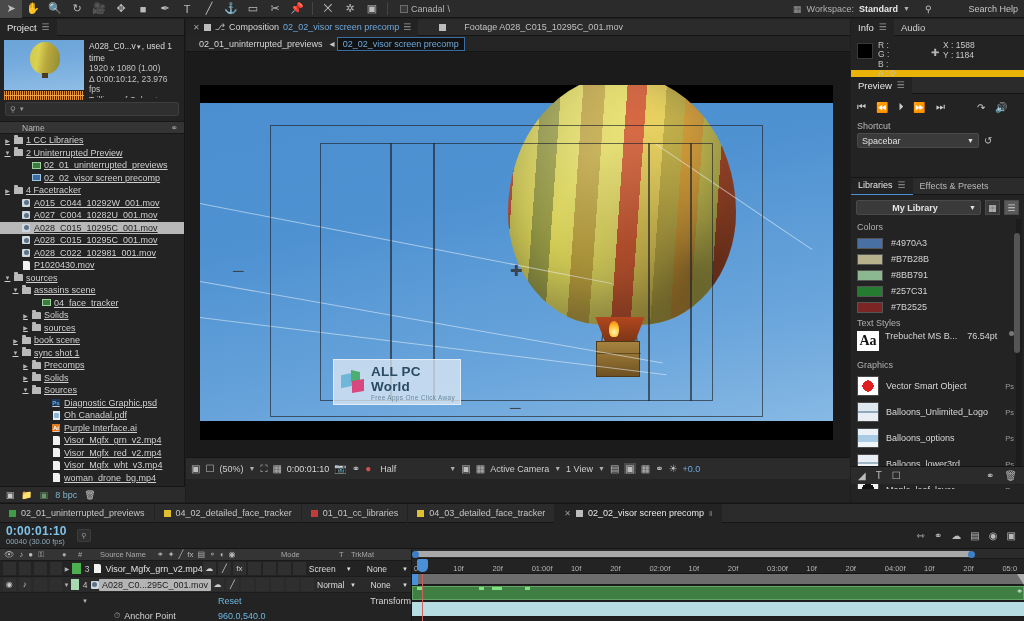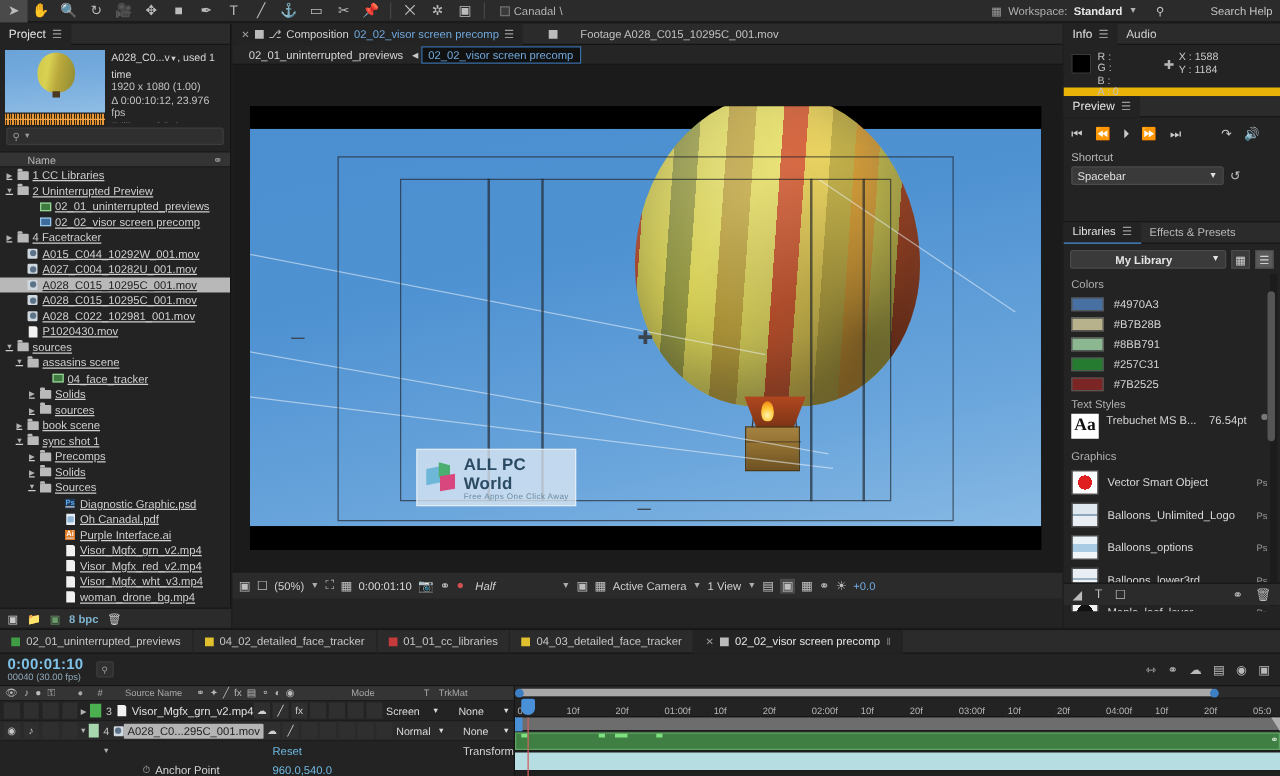--- a/index.html
+++ b/index.html
@@ -97,21 +97,21 @@
   .file-ic { width:7px; height:9px; background:#f1f1f1; border-radius:0 2px 0 0;}
   .psd-ic { width:8px; height:8px; background:#1d3a5c; color:#5fa8e8; font-size:6px; text-align:center; line-height:8px; font-weight:bold;}
   .pdf-ic { width:7px; height:9px; background:#e8eef3; position:relative;}
   .pdf-ic:after{content:"";position:absolute;left:1px;top:2px;width:5px;height:5px;background:#8fb6d6;border-radius:1px;}
   .ai-ic { width:8px; height:8px; background:#e07b23; color:#fff; font-size:6px; text-align:center; line-height:8px; font-weight:bold;}
   .ind0{padding-left:3px}.ind1{padding-left:11px}.ind2{padding-left:21px}.ind3{padding-left:31px}.ind4{padding-left:41px}
   .proj-foot {
     position:absolute; left:0; bottom:0; width:185px; height:16px; background:#2b2b2b;
     border-top:1px solid #151515; display:flex; align-items:center; gap:7px; padding-left:6px;
   }
-  .bpc { color:#7fb4cf; font-size:9px;font-weight:bold; }
+  .bpc { color:#7fb4cf; font-size:9px; }
 
   
   .comp {
     position:absolute; left:186px; top:19px; width:664px; height:483px; background:#232323;
   }
   .comp-tabbar { height:17px; background:#2b2b2b; display:flex; align-items:center; border-bottom:1px solid #151515;}
   .ctab {
     height:17px; display:flex; align-items:center; gap:4px; padding:0 7px; font-size:9px;
   }
   .ctab.active { background:#232323; }
@@ -654,21 +654,21 @@
         <span class="cf-ic">▣</span>
         <span class="cf-ic">☐</span>
         <span class="cf-val">(50%)</span>
         <span class="cf-caret">▼</span>
         <span class="cf-ic">⛶</span>
         <span class="cf-ic">▦</span>
         <span class="cf-tc">0:00:01:10</span>
         <span class="cf-ic">📷</span>
         <span class="cf-ic">⚭</span>
         <span class="cf-ic" style="color:#d05050;">●</span>
-        <span class="cf-val" style="margin-left:4px;font-style:italic;">Half</span>
+        <span class="cf-val" style="margin-left:4px;">Half</span>
         <span class="cf-caret" style="margin-left:48px;">▼</span>
         <span class="cf-ic">▣</span>
         <span class="cf-ic">▦</span>
         <span class="cf-val">Active Camera</span>
         <span class="cf-caret">▼</span>
         <span class="cf-val">1 View</span>
         <span class="cf-caret">▼</span>
         <span class="cf-ic">▤</span>
         <span class="cf-ic" style="background:#4a4a4a;padding:0 1px;">▣</span>
         <span class="cf-ic">▦</span>

